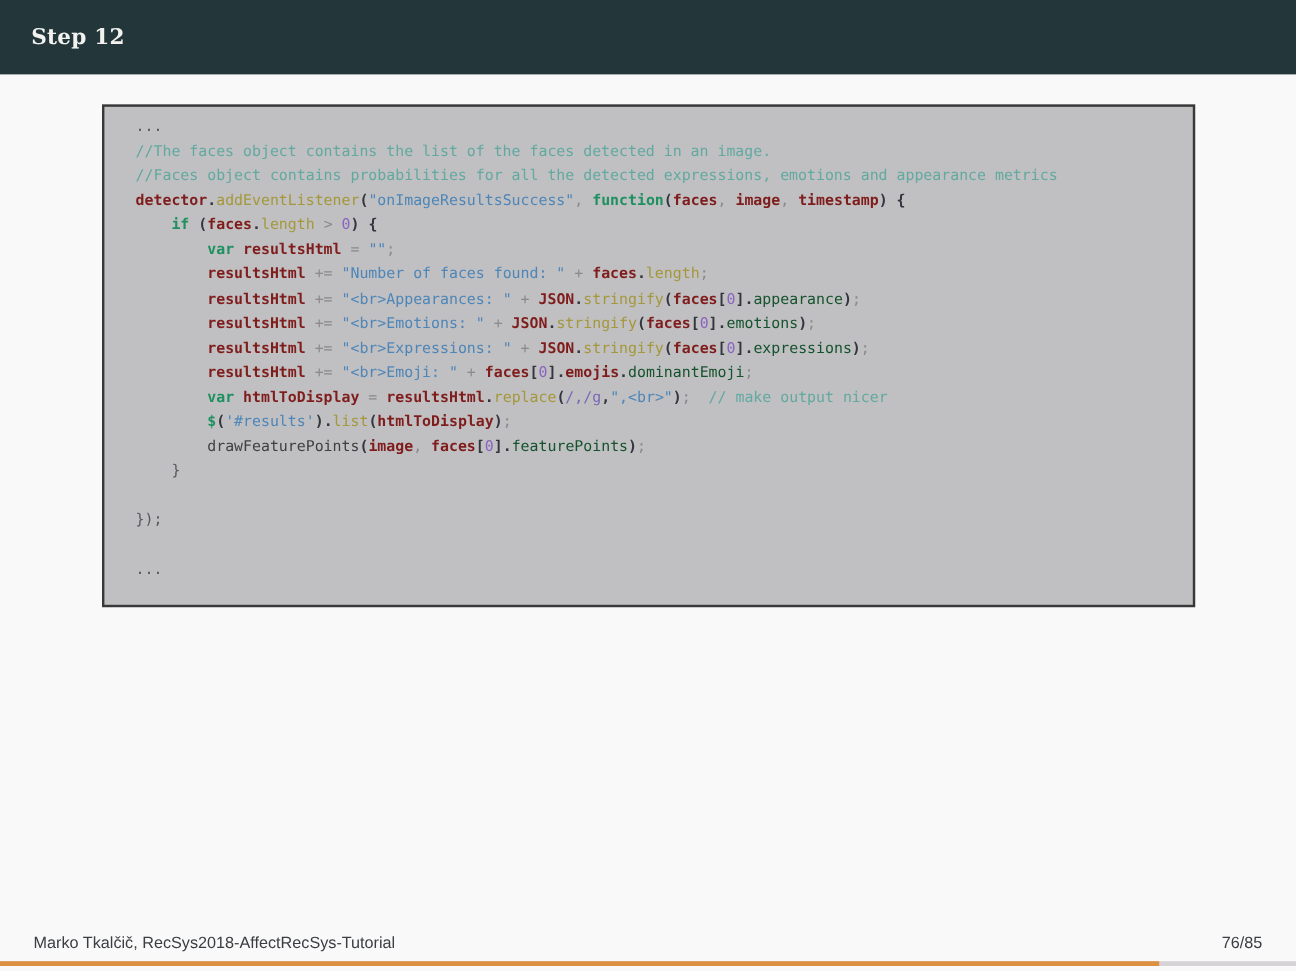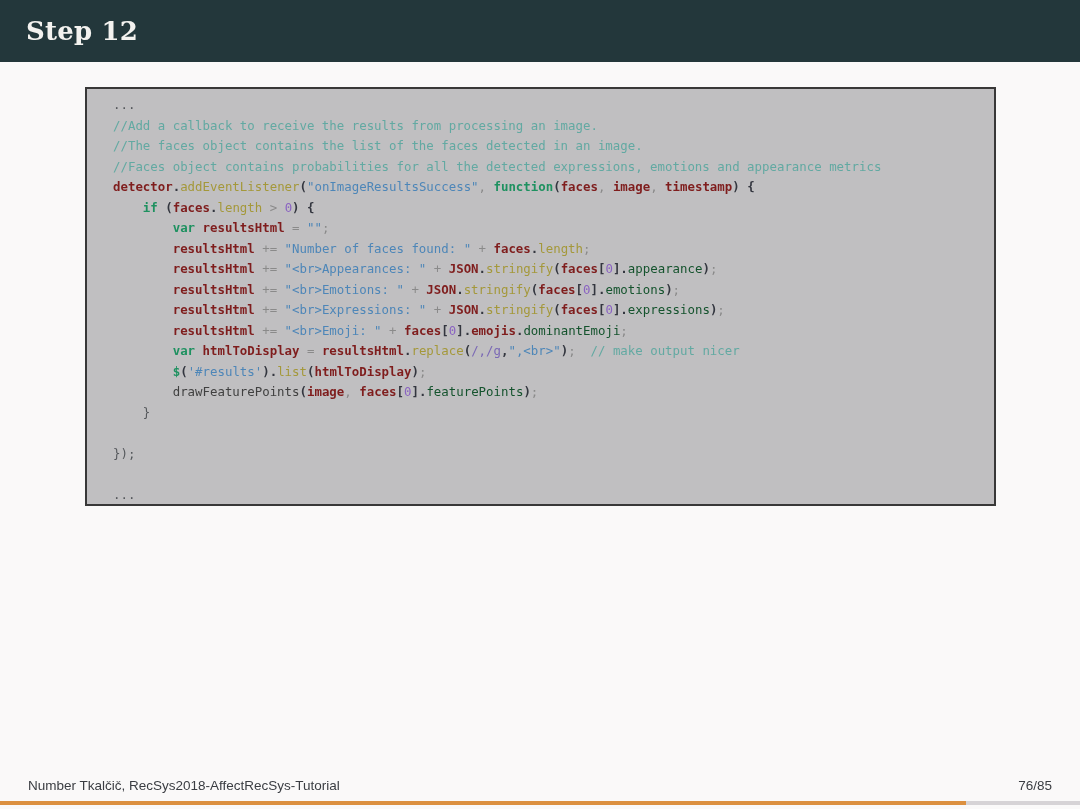--- a/index.html
+++ b/index.html
@@ -21,21 +21,21 @@
     top: 0; left: 0; right: 0;
     height: 62px;
     background: #23373b;
     display: flex;
     align-items: center;
     padding-left: 26px;
   }
   .header .title {
     font-family: "DejaVu Serif", serif;
     font-weight: bold;
-    font-size: 26px;
+    font-size: 18px;
     color: #f3f2ef;
     letter-spacing: 0.2px;
   }
   
   .codeblock {
     position: absolute;
     left: 85px;
     top: 87px;
     width: 911px;
     height: 419px;
@@ -96,21 +96,20 @@
 
 <div class="slide">
 
   <div class="header">
     <span class="title">Step 12</span>
   </div>
 
   <div class="codeblock">
     <div>
         <div class="line"><span class="t-pl">...</span></div>
-        <div class="line"><span class="t-cm">//Add a callback to receive the results from processing an image.</span></div>
         <div class="line"><span class="t-cm">//The faces object contains the list of the faces detected in an image.</span></div>
         <div class="line"><span class="t-cm">//Faces object contains probabilities for all the detected expressions, emotions and appearance metrics</span></div>
         <div class="line"><span class="t-id">detector</span><span class="t-pun">.</span><span class="t-mth">addEventListener</span><span class="t-pun">(</span><span class="t-str">"onImageResultsSuccess"</span><span class="t-op">, </span><span class="t-kw">function</span><span class="t-pun">(</span><span class="t-id">faces</span><span class="t-op">, </span><span class="t-id">image</span><span class="t-op">, </span><span class="t-id">timestamp</span><span class="t-pun">) {</span></div>
         <div class="line"><span class="t-pl">    </span><span class="t-kw">if</span><span class="t-pun"> (</span><span class="t-id">faces</span><span class="t-pun">.</span><span class="t-mth">length</span><span class="t-op"> &gt; </span><span class="t-num">0</span><span class="t-pun">) {</span></div>
         <div class="line"><span class="t-pl">        </span><span class="t-kw">var</span><span class="t-id"> resultsHtml</span><span class="t-op"> = </span><span class="t-str">""</span><span class="t-op">;</span></div>
         <div class="line"><span class="t-pl">        </span><span class="t-id">resultsHtml</span><span class="t-op"> += </span><span class="t-str">"Number of faces found: "</span><span class="t-op"> + </span><span class="t-id">faces</span><span class="t-pun">.</span><span class="t-mth">length</span><span class="t-op">;</span></div>
         <div class="line"><span class="t-pl">        </span><span class="t-id">resultsHtml</span><span class="t-op"> += </span><span class="t-str">"&lt;br&gt;Appearances: "</span><span class="t-op"> + </span><span class="t-id">JSON</span><span class="t-pun">.</span><span class="t-mth">stringify</span><span class="t-pun">(</span><span class="t-id">faces</span><span class="t-pun">[</span><span class="t-num">0</span><span class="t-pun">].</span><span class="t-prop">appearance</span><span class="t-pun">)</span><span class="t-op">;</span></div>
         <div class="line"><span class="t-pl">        </span><span class="t-id">resultsHtml</span><span class="t-op"> += </span><span class="t-str">"&lt;br&gt;Emotions: "</span><span class="t-op"> + </span><span class="t-id">JSON</span><span class="t-pun">.</span><span class="t-mth">stringify</span><span class="t-pun">(</span><span class="t-id">faces</span><span class="t-pun">[</span><span class="t-num">0</span><span class="t-pun">].</span><span class="t-prop">emotions</span><span class="t-pun">)</span><span class="t-op">;</span></div>
         <div class="line"><span class="t-pl">        </span><span class="t-id">resultsHtml</span><span class="t-op"> += </span><span class="t-str">"&lt;br&gt;Expressions: "</span><span class="t-op"> + </span><span class="t-id">JSON</span><span class="t-pun">.</span><span class="t-mth">stringify</span><span class="t-pun">(</span><span class="t-id">faces</span><span class="t-pun">[</span><span class="t-num">0</span><span class="t-pun">].</span><span class="t-prop">expressions</span><span class="t-pun">)</span><span class="t-op">;</span></div>
         <div class="line"><span class="t-pl">        </span><span class="t-id">resultsHtml</span><span class="t-op"> += </span><span class="t-str">"&lt;br&gt;Emoji: "</span><span class="t-op"> + </span><span class="t-id">faces</span><span class="t-pun">[</span><span class="t-num">0</span><span class="t-pun">].</span><span class="t-id">emojis</span><span class="t-pun">.</span><span class="t-prop">dominantEmoji</span><span class="t-op">;</span></div>
@@ -119,21 +118,21 @@
         <div class="line"><span class="t-pl">        </span><span class="t-fn">drawFeaturePoints</span><span class="t-pun">(</span><span class="t-id">image</span><span class="t-op">, </span><span class="t-id">faces</span><span class="t-pun">[</span><span class="t-num">0</span><span class="t-pun">].</span><span class="t-prop">featurePoints</span><span class="t-pun">)</span><span class="t-op">;</span></div>
         <div class="line"><span class="t-pl">    }</span></div>
         <div class="line">&nbsp;</div>
         <div class="line"><span class="t-pl">});</span></div>
         <div class="line">&nbsp;</div>
         <div class="line"><span class="t-pl">...</span></div>
       </div>
   </div>
 
   <div class="footer">
-    <span>Number Tkalčič, RecSys2018-AffectRecSys-Tutorial</span>
+    <span>Marko Tkalčič, RecSys2018-AffectRecSys-Tutorial</span>
     <span>76/85</span>
   </div>
 
   <div class="progress-track">
     <div class="progress-fill" style="width: 89.41%;"></div>
   </div>
 
 </div>
 
 </body></html>

